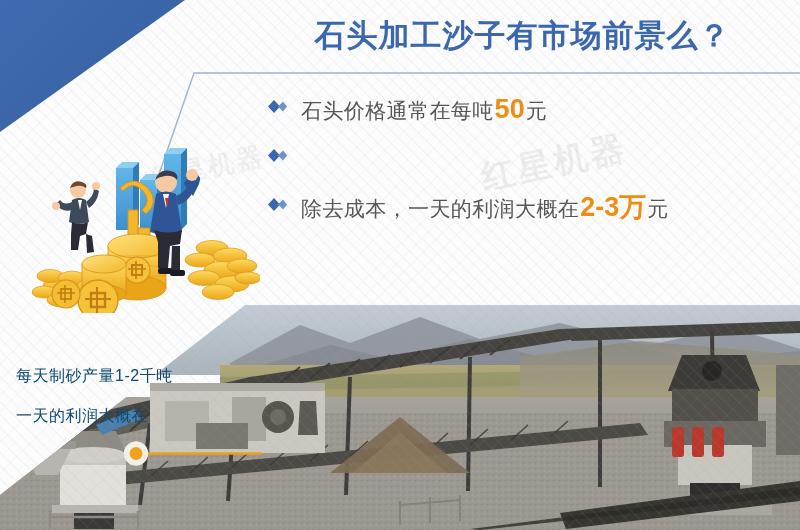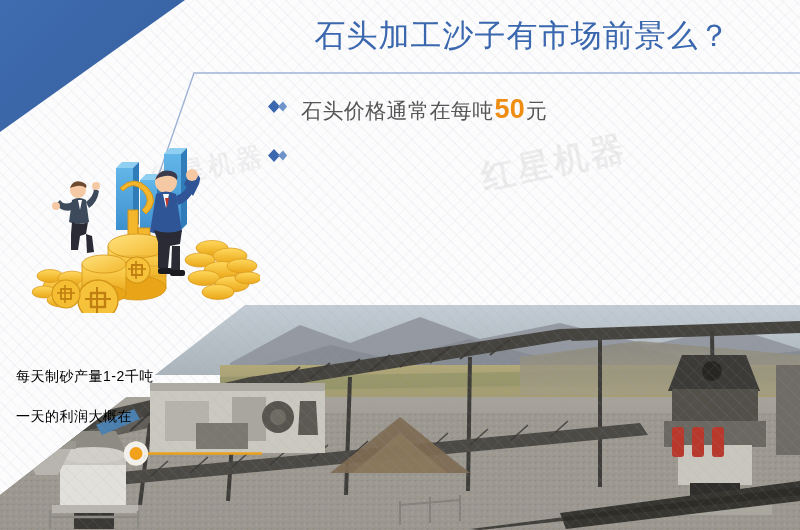--- a/index.html
+++ b/index.html
@@ -44,21 +44,21 @@
     z-index:5; pointer-events:none;
   }
 
   
   .title {
     position:absolute;
     left:255px; top:14px;
     width:535px;
     text-align:center;
     font-size:31px;
-    font-weight:normal;
+    font-weight:bold;
     letter-spacing:1px;
     color:#3a67ad;
     line-height:44px;
     z-index:8;
     white-space:nowrap;
   }
 
   
   .bullets {
     position:absolute;
@@ -110,22 +110,22 @@
     clip-path:polygon(245px 0, 800px 0, 800px 225px, 0 225px, 0 190px);
     overflow:hidden;
   }
   .photo svg { display:block; width:800px; height:225px; }
 
   
   .caption {
     position:absolute;
     left:16px; top:356px;
     width:250px;
-    font-size:14px;
-    color:#000000;
+    font-size:16px;
+    color:#0c4a6e;
     line-height:40px;
     letter-spacing:.5px;
     z-index:9;
     white-space:nowrap;
   }
 
   
   .pointer {
     position:absolute;
     left:122px; top:440px;
@@ -440,20 +440,29 @@
 
     <div class="bullet-row">
       <span class="diamond">
         <svg viewBox="0 0 19 19">
             <polygon points="0,9.5 6,3 12,9.5 6,16" fill="#3a67ad"></polygon>
             <polygon points="10,9.5 15,4.5 19,9.5 15,14.5" fill="#6d93c9"></polygon>
           </svg>
       </span>
     </div>
 
+    <div class="bullet-row">
+      <span class="diamond">
+        <svg viewBox="0 0 19 19">
+            <polygon points="0,9.5 6,3 12,9.5 6,16" fill="#3a67ad"></polygon>
+            <polygon points="10,9.5 15,4.5 19,9.5 15,14.5" fill="#6d93c9"></polygon>
+          </svg>
+      </span>
+      <span class="bullet-text"><span>除去成本，一天的利润大概在</span><span class="hl">2-3万</span><span>元</span></span>
+    </div>
 
   </div>
 
   <div class="caption">
     <div>每天制砂产量1-2千吨</div>
     <div>一天的利润大概在</div>
   </div>
 
   <div class="pointer">
     <svg viewBox="0 0 140 28">

